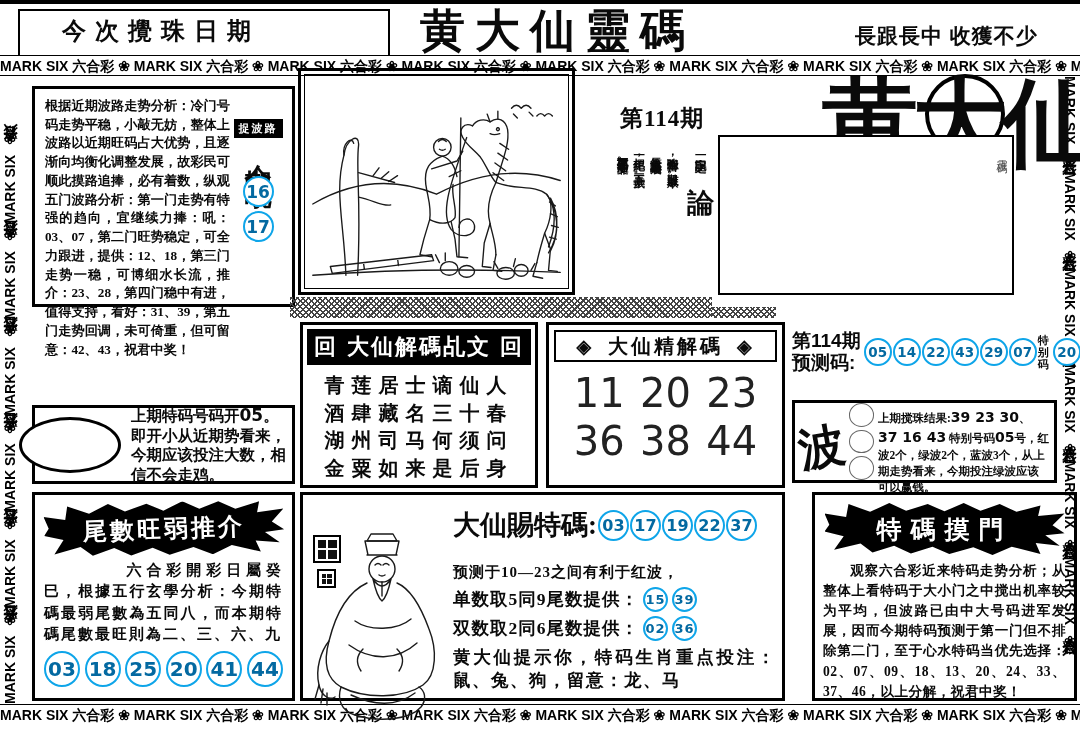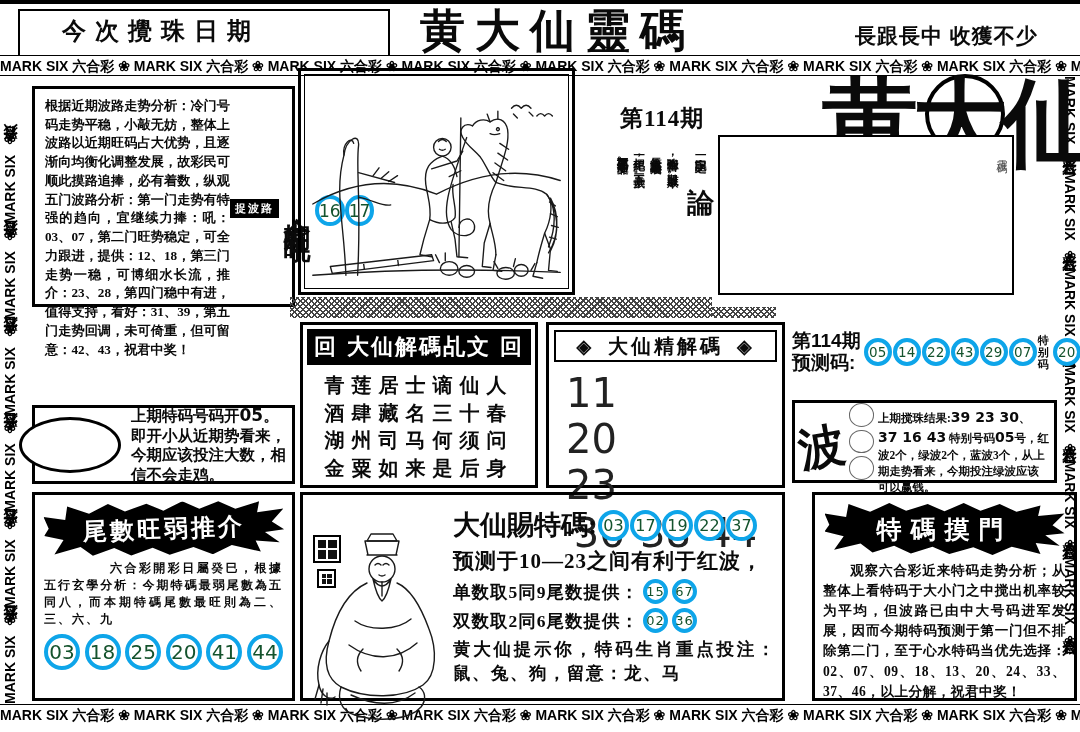--- a/index.html
+++ b/index.html
@@ -24,27 +24,27 @@
   #band-top{left:0;top:55px;width:1080px;height:21px;line-height:20px;border-top:1px solid #000;border-bottom:1px solid #000;}
   #band-bottom{left:0;top:704px;width:1080px;height:21px;line-height:20px;border-top:1px solid #000;}
   .band-v{width:22px;top:76px;height:628px;writing-mode:vertical-rl;line-height:21px;}
   #band-left{left:0;transform:rotate(180deg);}
   #band-right{left:1058px;}
 
   
   #analysis-box{left:32px;top:86px;width:263px;height:221px;border:3px solid #000;
                 padding:8px 6px 6px 10px;display:flex;}
   #analysis-text{flex:1;font-size:13.2px;line-height:1.42;font-weight:bold;text-align:justify;}
-  #analysis-side{width:56px;display:flex;flex-direction:row;align-items:center;padding-top:22px;}
+  #analysis-side{width:56px;display:flex;flex-direction:column;align-items:center;padding-top:22px;}
   #tab-wave{background:#000;color:#fff;font-size:11px;font-weight:bold;letter-spacing:2px;
             padding:2px 5px;white-space:nowrap;}
   #hot-title{writing-mode:vertical-rl;font-size:27px;font-weight:bold;letter-spacing:6px;
              margin:4px 0 6px 0;}
-  .num-circle{border:4px solid #0ea5e9;border-radius:50%;background:#fff;color:#14532d;
-              font-family:"DejaVu Sans",sans-serif;font-weight:normal;display:flex;
+  .num-circle{border:2px solid #0ea5e9;border-radius:50%;background:#fff;color:#0369a1;
+              font-family:"DejaVu Sans",sans-serif;font-weight:bold;display:flex;
               align-items:center;justify-content:center;}
   .hot-c{width:31px;height:31px;font-size:17px;margin-top:4px;}
 
   
   #pic-box{left:298px;top:68px;width:277px;height:227px;border:3px solid #000;padding:3px;}
   #pic-inner{width:100%;height:100%;border:1px solid #000;}
   
   .hatch{background:
      repeating-linear-gradient(45deg,transparent 0 2.5px,#444 2.5px 4px),
      repeating-linear-gradient(-45deg,transparent 0 2.5px,#444 2.5px 4px);}
@@ -82,21 +82,21 @@
   #poem-body{padding-top:7px;text-align:center;font-size:20px;font-weight:bold;
              letter-spacing:7px;line-height:1.38;}
 
   
   #refined-box{left:546px;top:322px;width:239px;height:166px;border:3px solid #000;padding:5px;}
   #refined-header{border:2px solid #000;height:32px;display:flex;align-items:center;
                   justify-content:center;gap:14px;font-size:20px;font-weight:bold;letter-spacing:3px;}
   .diamond-icon{font-size:19px;}
   .refined-row{display:flex;justify-content:space-around;padding:0 12px;
                font-family:"DejaVu Sans",sans-serif;font-size:40px;color:#222;}
-  #refined-row1{margin-top:8px;flex-direction:column;}
+  #refined-row1{margin-top:8px;}
   #refined-row2{margin-top:2px;}
 
   
   #prediction{left:792px;top:330px;width:268px;display:flex;align-items:center;}
   #pred-label{font-size:19px;font-weight:bold;line-height:1.15;white-space:nowrap;
               font-family:"Liberation Sans",sans-serif;}
   #pred-circles{display:flex;align-items:center;margin-left:2px;}
   .pred-c{width:28px;height:28px;font-size:13.5px;margin-left:1px;}
   #special-label{font-size:11px;font-weight:bold;width:13px;line-height:1.1;margin:0 1px;}
   
@@ -109,37 +109,37 @@
 
   
   .star-title{background:#000;color:#fff;display:flex;align-items:center;justify-content:center;
      font-weight:bold;
      clip-path:polygon(2% 42%,0% 20%,9% 27%,10% 2%,19% 17%,27% 0%,34% 15%,43% 2%,50% 16%,
        58% 0%,65% 15%,73% 2%,80% 17%,90% 5%,89% 25%,100% 20%,95% 43%,100% 58%,92% 62%,
        98% 82%,88% 77%,90% 98%,78% 84%,70% 100%,62% 85%,52% 98%,45% 84%,36% 97%,29% 82%,
        20% 95%,15% 78%,4% 90%,8% 64%,0% 55%);}
   #tail-box{left:32px;top:492px;width:263px;height:209px;border:3px solid #000;padding:5px 7px;}
   #tail-title{width:240px;height:54px;margin:2px auto 0;font-size:24px;letter-spacing:3px;transform:rotate(-2deg);}
-  #tail-text{margin-top:4px;font-size:12px;font-weight:bold;line-height:1.42;letter-spacing:2px;
+  #tail-text{margin-top:4px;font-size:15px;font-weight:bold;line-height:1.42;letter-spacing:2px;
              text-align:justify;text-indent:5.5em;padding:0 2px;}
   #tail-nums{display:flex;justify-content:space-between;margin-top:6px;padding:0 2px;}
   .tail-c{width:36px;height:36px;font-size:20px;}
 
   #gift-box{left:300px;top:492px;width:485px;height:209px;border:3px solid #000;display:flex;padding:4px;}
   #gift-left{width:146px;position:relative;}
   .seal{border:2px solid #000;display:grid;grid-template-columns:1fr 1fr;grid-template-rows:1fr 1fr;
         gap:1.5px;padding:2.5px;background:#fff;position:absolute;}
   .seal i{background:#111;}
   #seal1{left:6px;top:36px;width:28px;height:28px;}
   #seal2{left:10px;top:70px;width:19px;height:19px;}
   #gift-right{flex:1;padding:8px 2px 0 0;}
   #gift-title-row{display:flex;align-items:center;}
   #gift-title{font-size:27px;font-weight:bold;white-space:nowrap;}
   .gift-c{width:31px;height:31px;font-size:16px;margin-left:1px;}
-  .gift-line{font-size:21px;font-weight:bold;letter-spacing:1px;margin-top:5px;line-height:1.3;}
+  .gift-line{font-size:15px;font-weight:bold;letter-spacing:1px;margin-top:20px;line-height:1.3;}
   .gift-row{display:flex;align-items:center;font-size:17.5px;font-weight:bold;margin-top:4px;letter-spacing:1px;}
   .tail-small-c{width:25px;height:25px;font-size:13px;margin-left:4px;}
   #gift-zodiac{font-size:17.5px;font-weight:bold;margin-top:5px;line-height:1.35;
                text-align:justify;letter-spacing:1.5px;}
 
   #door-box{left:792px;top:492px;width:265px;height:209px;border:3px solid #000;padding:5px 8px;margin-left:20px;}
   #door-title{width:240px;height:52px;margin:3px auto 0;font-size:25px;letter-spacing:9px;}
   #door-text{margin-top:6px;font-size:13.6px;font-weight:bold;line-height:1.48;text-align:justify;
              text-indent:2em;letter-spacing:0.5px;}
 
@@ -347,21 +347,21 @@
         <div class="num-circle gift-c">03</div>
         <div class="num-circle gift-c">17</div>
         <div class="num-circle gift-c">19</div>
         <div class="num-circle gift-c">22</div>
         <div class="num-circle gift-c">37</div>
       </div>
       <div class="gift-line">预测于10—23之间有利于红波，</div>
       <div class="gift-row">
         <span>单数取5同9尾数提供：</span>
         <div class="num-circle tail-small-c">15</div>
-        <div class="num-circle tail-small-c">67</div>
+        <div class="num-circle tail-small-c">39</div>
       </div>
       <div class="gift-row">
         <span>双数取2同6尾数提供：</span>
         <div class="num-circle tail-small-c">02</div>
         <div class="num-circle tail-small-c">36</div>
       </div>
       <div id="gift-zodiac">黄大仙提示你，特码生肖重点投注：鼠、兔、狗，留意：龙、马</div>
     </div>
   </div>
 

